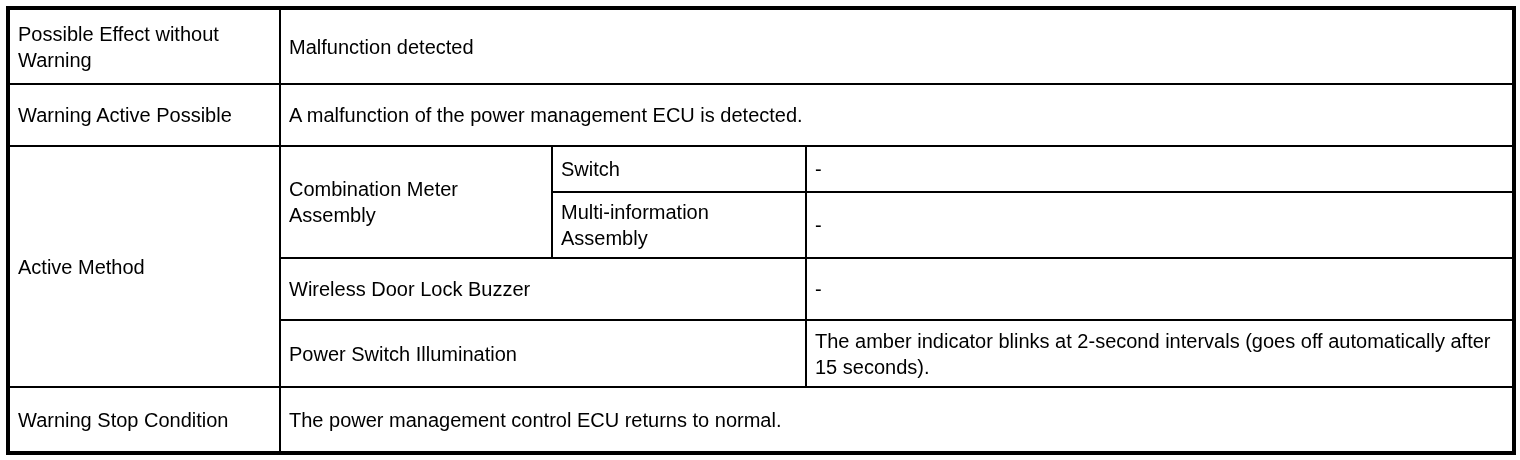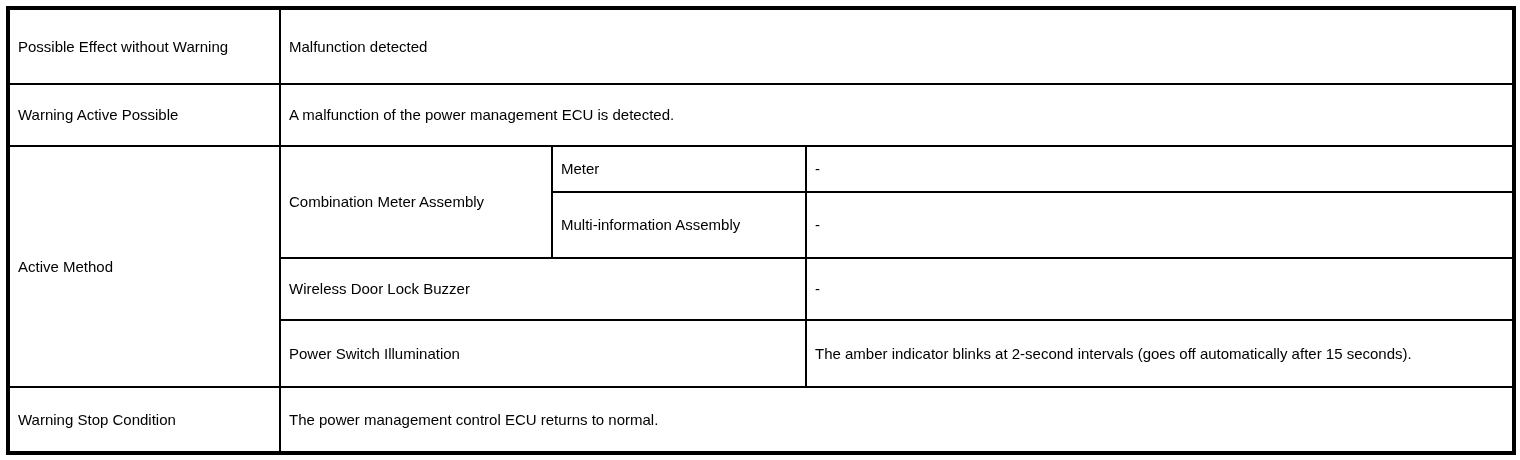--- a/index.html
+++ b/index.html
@@ -13,21 +13,21 @@
   .spec-table {
     position: absolute;
     left: 6px;
     top: 6px;
     width: 1506px;
     border-collapse: collapse;
     table-layout: fixed;
     background: #ffffff;
     border: 4px solid #000000;
     font-family: "Liberation Sans", "DejaVu Sans", sans-serif;
-    font-size: 15px;
+    font-size: 20px;
     line-height: 1.3;
     color: #000000;
     padding-left: 28px;
   }
   .spec-table td {
     border: 2px solid #000000;
     padding: 4px 8px;
     vertical-align: middle;
     text-align: left;
     word-wrap: break-word;
@@ -59,21 +59,21 @@
       <td>Possible Effect without Warning</td>
       <td colspan="3">Malfunction detected</td>
     </tr>
     <tr class="r-active">
       <td>Warning Active Possible</td>
       <td colspan="3">A malfunction of the power management ECU is detected.</td>
     </tr>
     <tr class="r-buzzer">
       <td rowspan="4">Active Method</td>
       <td rowspan="2">Combination Meter Assembly</td>
-      <td>Meter</td>
+      <td>Switch</td>
       <td>-</td>
     </tr>
     <tr class="r-multi">
       <td>Multi-information Assembly</td>
       <td>-</td>
     </tr>
     <tr class="r-wireless">
       <td colspan="2">Wireless Door Lock Buzzer</td>
       <td>-</td>
     </tr>

